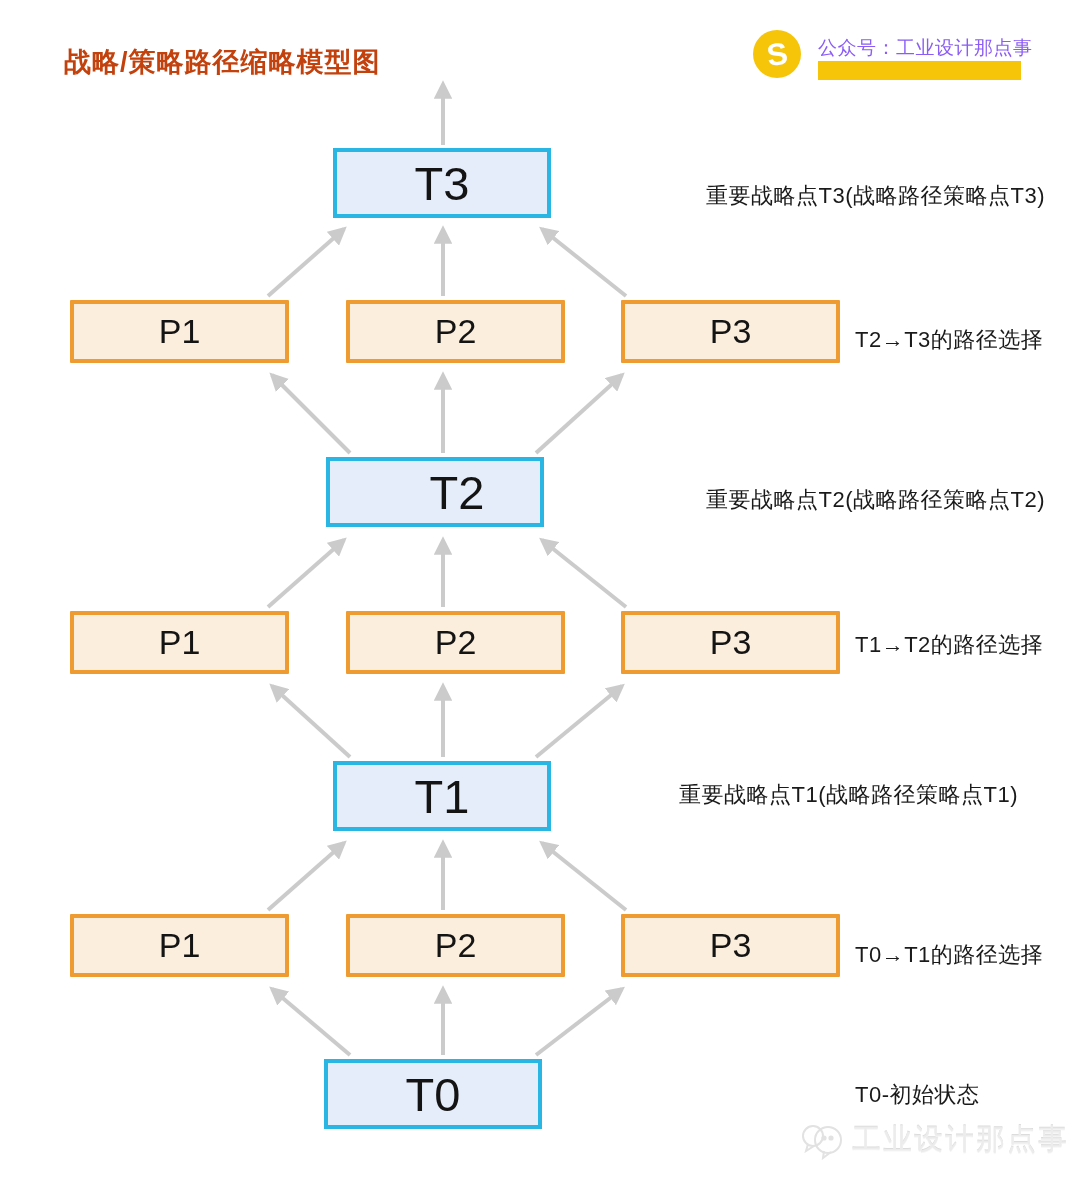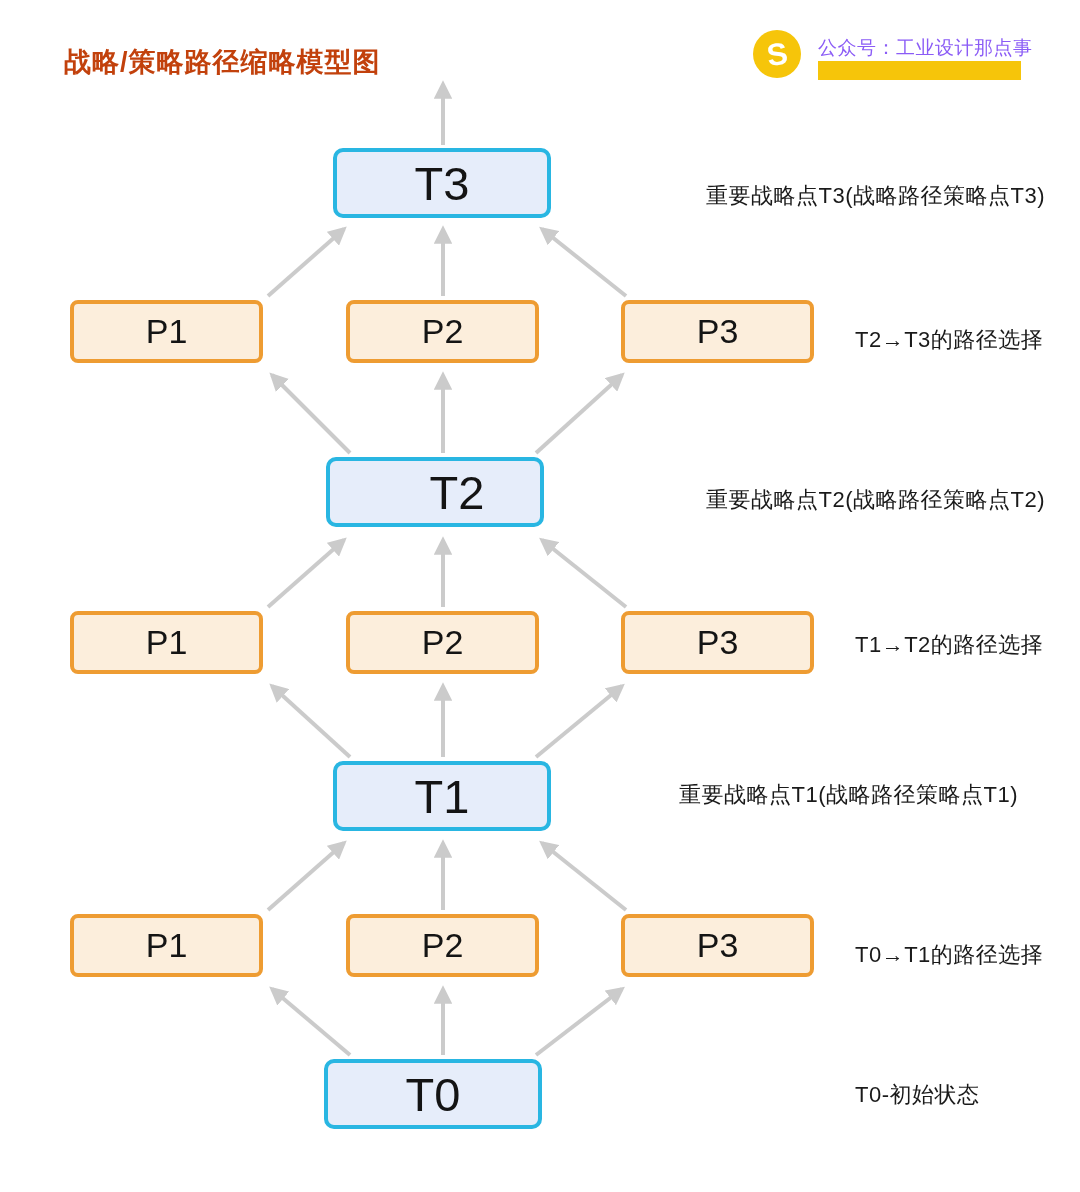--- a/index.html
+++ b/index.html
@@ -29,25 +29,25 @@
     position:absolute; left:65px; top:31px; width:203px; height:19px;
     background:var(--accent-yellow,#F6C50A);
   }
   svg.arrows { position:absolute; left:0; top:0; width:1080px; height:1192px; }
   .node {
     position:absolute; display:flex; align-items:center; justify-content:center;
     color:#141414; background:#fff;
   }
   .t-node {
     width:218px; height:70px; border:4px solid var(--t-border,#29B6E2);
-    background:var(--t-fill,#E6EDFA); border-radius:10px; font-size:47px; font-weight:500;
+    background:var(--t-fill,#E6EDFA); border-radius:0; font-size:47px; font-weight:500;
   }
   .p-node {
-    width:193px; height:63px; border:4px solid var(--p-border,#EE9C32);
-    background:var(--p-fill,#FCEEDC); border-radius:8px; font-size:34px; font-weight:500;
+    width:219px; height:63px; border:4px solid var(--p-border,#EE9C32);
+    background:var(--p-fill,#FCEEDC); border-radius:1px; font-size:34px; font-weight:500;
   }
   .annotation {
     position:absolute; transform:translateY(-50%); font-size:22px; color:#1a1a1a;
     white-space:nowrap; letter-spacing:0.5px;
   }
   .watermark {
     position:absolute; left:800px; top:1120px; display:flex; align-items:center;
     color:#e7e7e7;
   }
   .watermark-text {
@@ -125,14 +125,27 @@
   <div id="annotations">
       <div class="annotation" style="left: 706px; top: 196px;">重要战略点T3(战略路径策略点T3)</div>
       <div class="annotation" style="left: 855px; top: 340px;">T2→T3的路径选择</div>
       <div class="annotation" style="left: 706px; top: 500px;">重要战略点T2(战略路径策略点T2)</div>
       <div class="annotation" style="left: 855px; top: 645px;">T1→T2的路径选择</div>
       <div class="annotation" style="left: 679px; top: 795px;">重要战略点T1(战略路径策略点T1)</div>
       <div class="annotation" style="left: 855px; top: 955px;">T0→T1的路径选择</div>
       <div class="annotation" style="left: 855px; top: 1095px;">T0-初始状态</div>
     </div>
 
+  <div class="watermark">
+    <svg class="watermark-icon" width="44" height="40" viewBox="0 0 44 40">
+      <g fill="none" stroke="#e2e2e2" stroke-width="2">
+        <circle cx="13" cy="16" r="10"></circle>
+        <path d="M8 24 L6 31 L14 26"></path>
+        <circle cx="28" cy="20" r="13"></circle>
+        <path d="M24 31 L23 38 L31 32"></path>
+        <circle cx="24" cy="18" r="1.6" fill="#e2e2e2"></circle>
+        <circle cx="31" cy="18" r="1.6" fill="#e2e2e2"></circle>
+      </g>
+    </svg>
+    <span class="watermark-text">工业设计那点事</span>
+  </div>
 
 </div>
 
 </body></html>

